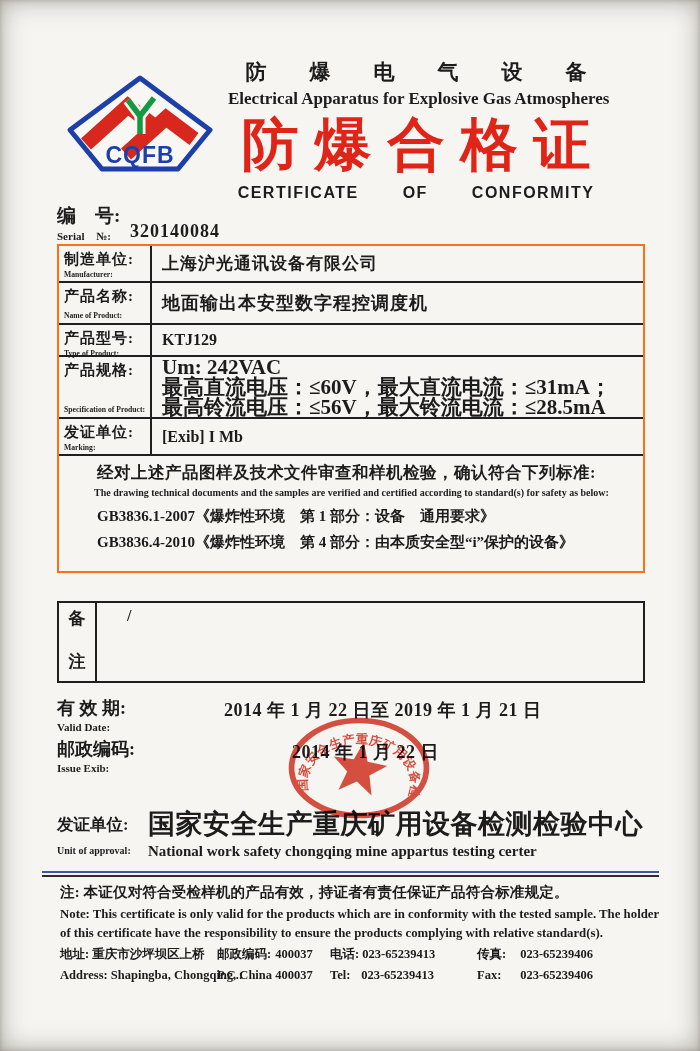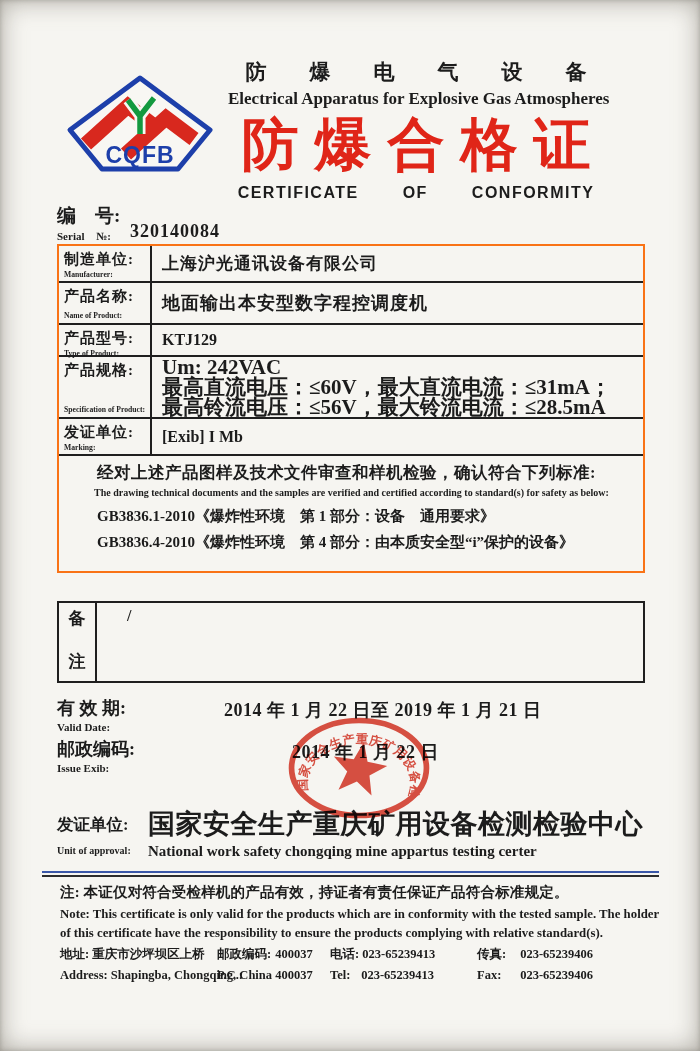--- a/index.html
+++ b/index.html
@@ -166,21 +166,21 @@
       </div>
       <div class="tval">
         <span class="v-mono" style="font-size:16px">[Exib] I Mb</span>
       </div>
     </div>
 
     <div class="trow hstd">
       <div class="std-cell">
         <div class="stmt-cn">经对上述产品图样及技术文件审查和样机检验，确认符合下列标准:</div>
         <div class="stmt-en">The drawing technical documents and the samples are verified and certified according to standard(s) for safety as below:</div>
-        <div class="std-line">GB3836.1-2010《爆炸性环境　第 1 部分：设备　通用要求》</div>
+        <div class="std-line">GB3836.1-2007《爆炸性环境　第 1 部分：设备　通用要求》</div>
         <div class="std-line">GB3836.4-2010《爆炸性环境　第 4 部分：由本质安全型“i”保护的设备》</div>
       </div>
     </div>
   </div>
 
   <div class="remark">
     <div class="remark-lbl">
       <span>备</span>
       <span>注</span>
     </div>

